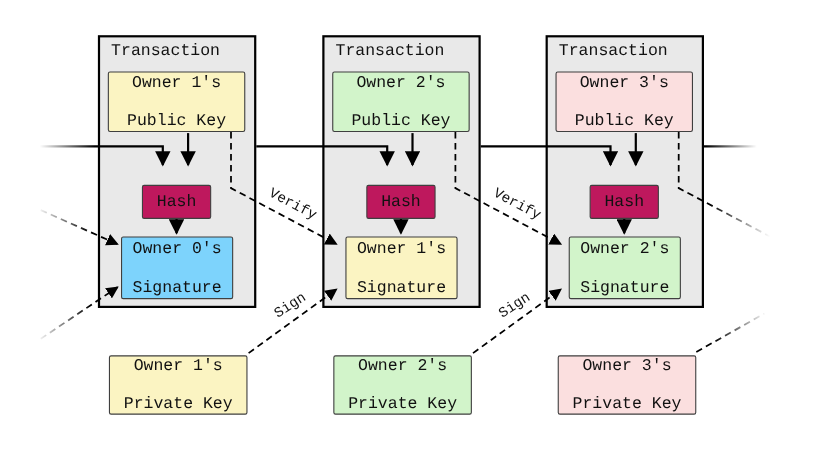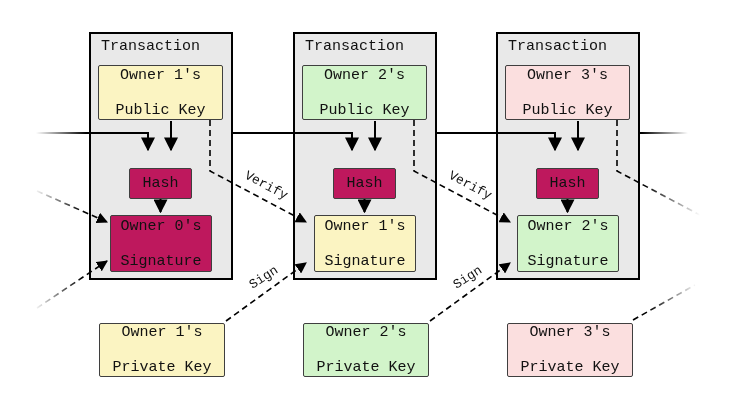--- a/index.html
+++ b/index.html
@@ -96,21 +96,21 @@
     <path d="M37,308 L107,261" fill="none" stroke="url(#fadeInL2)" stroke-width="1.6" stroke-dasharray="6 4" marker-end="url(#arr)"></path>
   </svg>
 
   <div class="node pk" style="left: 98px; background-color: rgb(251, 244, 194);">
     <span>Owner 1's</span>
     <span>Public Key</span>
   </div>
   <div class="node hash" style="left:129px">
     <span>Hash</span>
   </div>
-  <div class="node sig" style="left: 110px; background-color: #be185d; text-align: right;">
+  <div class="node sig" style="left: 110px; background-color: #7dd3fc; text-align: right;">
     <span>Owner 0's</span>
     <span>Signature</span>
   </div>
 
   <div class="node pk" style="left: 302px; background-color: rgb(210, 244, 202);">
     <span>Owner 2's</span>
     <span>Public Key</span>
   </div>
   <div class="node hash" style="left:333px">
     <span>Hash</span>

